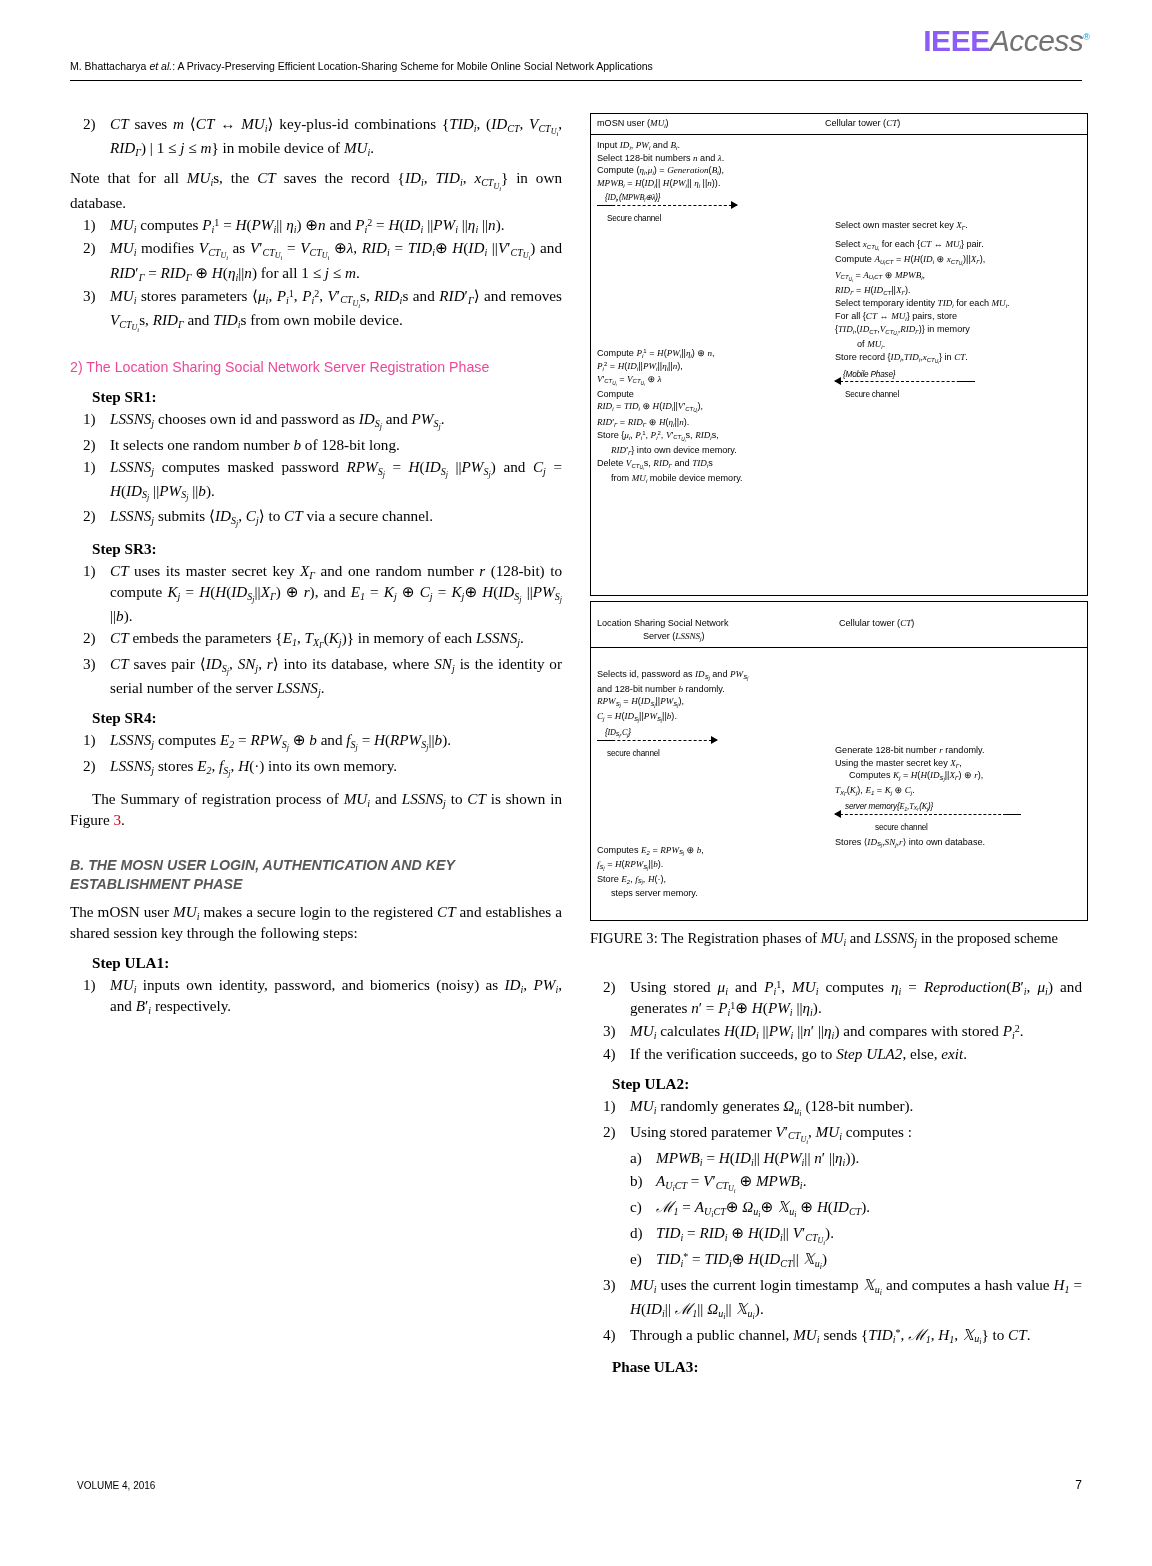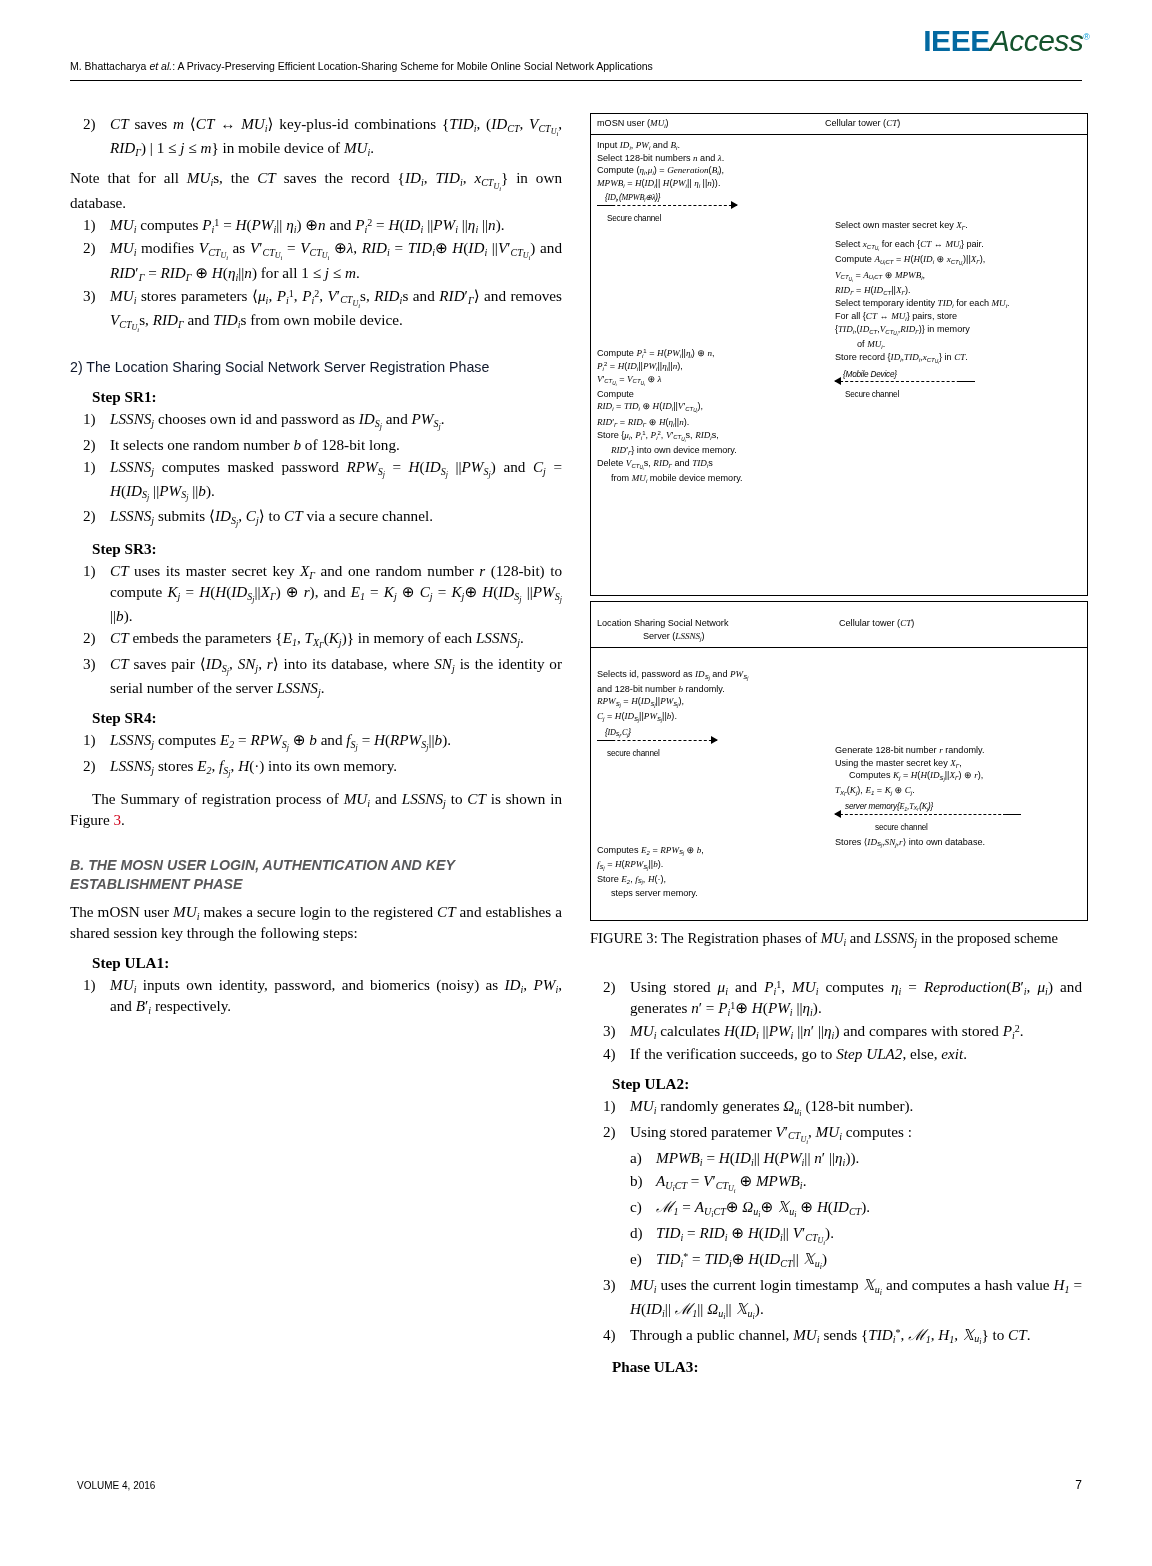--- a/index.html
+++ b/index.html
@@ -28,28 +28,28 @@
     right: 62px;
     top: 26px;
     font-family: "Liberation Sans", sans-serif;
     font-size: 30px;
     line-height: 1;
     white-space: nowrap;
   }
   .logo .ieee {
     font-weight: bold;
     font-style: normal;
-    color: #0369a1;
+    color: #8b5cf6;
     letter-spacing: -0.5px;
     margin-left: 16px;
   }
   .logo .access {
     font-style: italic;
     font-weight: 500;
-    color: #14532d;
+    color: #737373;
     letter-spacing: -0.5px;
   }
   .logo .tm {
     font-size: 9px;
     color: #0099D8;
     vertical-align: super;
   }
   .runhead {
     position: absolute;
     left: 70px;
@@ -109,21 +109,21 @@
   .steplabel {
     font-weight: bold;
     margin-top: 9px;
     margin-left: 22px;
     font-size: 15.2px;
   }
 
   .sec-sub {
     font-family: "Liberation Sans", sans-serif;
     font-style: normal;
-    color: #0f172a;
+    color: #ec4899;
     font-size: 14.2px;
     margin-top: 24px;
     margin-bottom: 10px;
     line-height: 1.3;
   }
   .sec-head {
     font-family: "Liberation Sans", sans-serif;
     font-weight: bold;
     font-style: italic;
     color: #58585a;
@@ -423,21 +423,21 @@
           <div class="frow">Compute <span class="mi">A</span><sub>U<sub>i</sub>CT</sub> = <span class="mi">H</span>(<span class="mi">H</span>(<span class="mi">ID</span><sub>i</sub> ⊕ <span class="mi">x</span><sub>CT<sub>U<sub>i</sub></sub></sub>)||<span class="mi">X</span><sub>Γ</sub>),</div>
           <div class="frow"><span class="mi">V</span><sub>CT<sub>U<sub>i</sub></sub></sub> = <span class="mi">A</span><sub>U<sub>i</sub>CT</sub> ⊕ <span class="mi">MPWB</span><sub>i</sub>,</div>
           <div class="frow"><span class="mi">RID</span><sub>Γ</sub> = <span class="mi">H</span>(<span class="mi">ID</span><sub>CT</sub>||<span class="mi">X</span><sub>Γ</sub>).</div>
           <div class="frow">Select temporary identity <span class="mi">TID</span><sub>i</sub> for each <span class="mi">MU</span><sub>i</sub>.</div>
           <div class="frow">For all {<span class="mi">CT</span> ↔ <span class="mi">MU</span><sub>i</sub>} pairs, store</div>
           <div class="frow">{<span class="mi">TID</span><sub>i</sub>,(<span class="mi">ID</span><sub>CT</sub>,<span class="mi">V</span><sub>CT<sub>U<sub>i</sub></sub></sub>,<span class="mi">RID</span><sub>Γ</sub>)} in memory</div>
           <div class="frow indent2">of <span class="mi">MU</span><sub>i</sub>.</div>
           <div class="frow">Store record {<span class="mi">ID</span><sub>i</sub>,<span class="mi">TID</span><sub>i</sub>,<span class="mi">x</span><sub>CT<sub>U<sub>i</sub></sub></sub>} in <span class="mi">CT</span>.</div>
 
           <div class="arrow left">
-            <div class="lbl">{Mobile Device}</div>
+            <div class="lbl">{Mobile Phase}</div>
             <div class="shaft"></div>
             <div class="sub">Secure channel</div>
           </div>
         </div>
 
       </div>
     </div>
 
     <div class="fbox">
       <div class="fhead fhead2">

